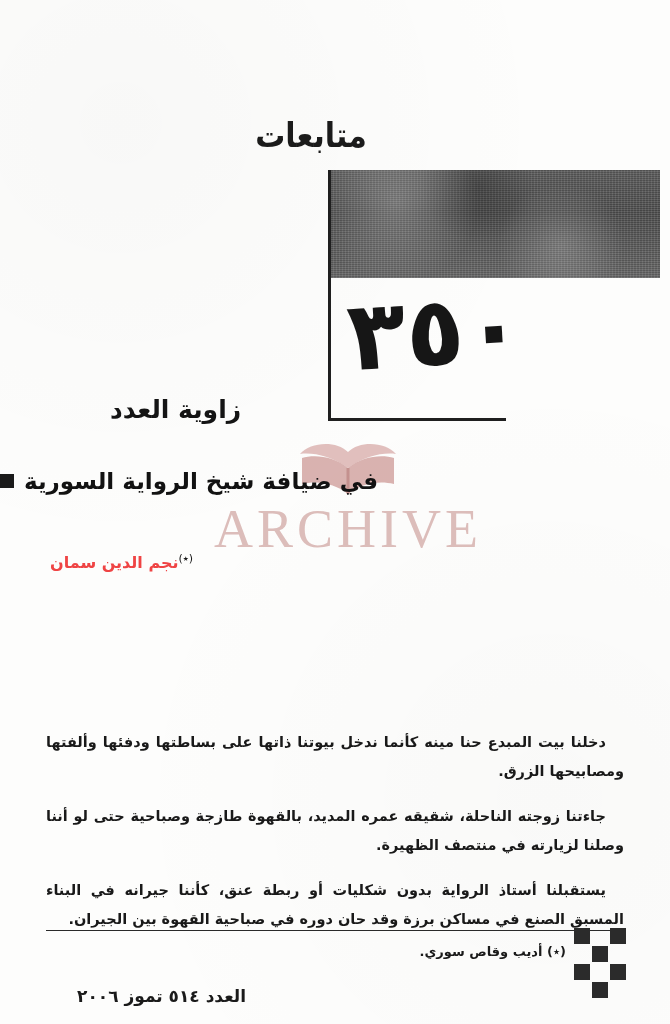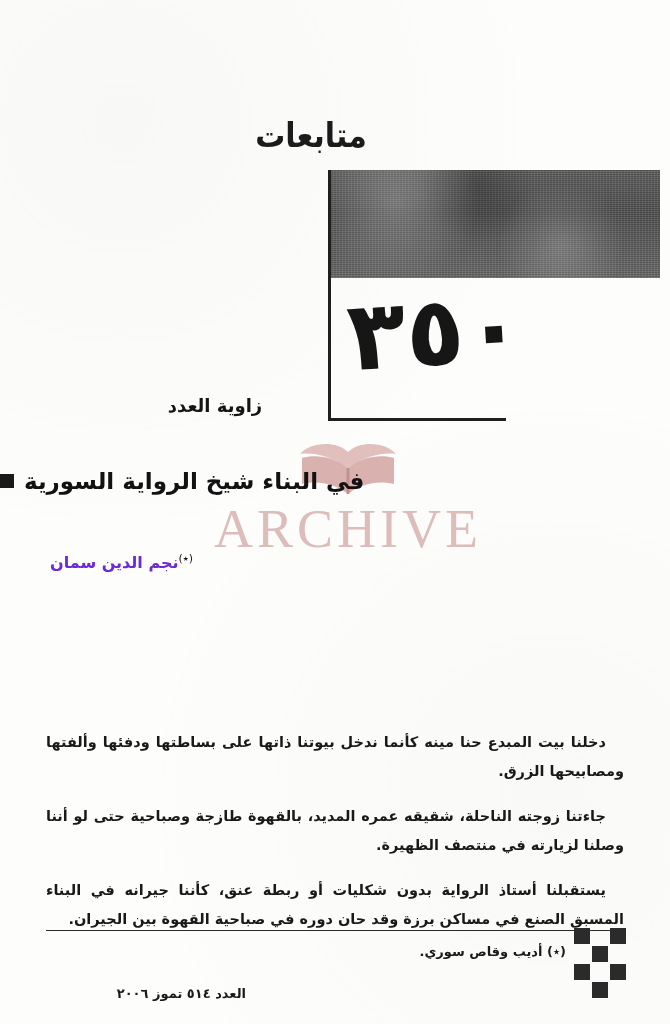--- a/index.html
+++ b/index.html
@@ -103,22 +103,22 @@
     color: #161616;
     transform: rotate(-3.5deg);
     font-family: "DejaVu Sans", sans-serif;
   }
 
   .corner-label {
     position: absolute;
     top: 395px;
     left: 110px;
     width: 210px;
-    text-align: center;
-    font-size: 18px;
+    text-align: left;
+    font-size: 25px;
     font-weight: 700;
     color: #141414;
     letter-spacing: 1px;
   }
 
   
   .headline-row {
     position: absolute;
     top: 468px;
     left: 0;
@@ -148,21 +148,21 @@
     left: 0;
     width: 330px;
     text-align: left;
     padding-left: 50px;
     box-sizing: border-box;
     direction: rtl;
   }
   .byline .name {
     font-size: 16px;
     font-weight: 700;
-    color: #6d28d9;
+    color: #ef4444;
   }
   .byline .mark {
     font-size: 11px;
     vertical-align: super;
     color: #171717;
   }
 
   
   .watermark {
     position: absolute;
@@ -238,21 +238,21 @@
     color: #1a1a1a;
     line-height: 1.85;
   }
   .issue-footer {
     position: absolute;
     top: 986px;
     left: 46px;
     width: 200px;
     text-align: right;
     direction: rtl;
-    font-size: 13px;
+    font-size: 17px;
     font-weight: 700;
     color: #1a1a1a;
   }
 
   .dot-grid {
     position: absolute;
     top: 928px;
     left: 574px;
     width: 52px;
     height: 72px;
@@ -291,21 +291,21 @@
       <svg viewBox="0 0 120 72" width="120" height="72" aria-hidden="true">
         <path d="M60 20 C48 8, 22 10, 12 22 C24 20, 44 24, 60 36 C76 24, 96 20, 108 22 C98 10, 72 8, 60 20 Z" fill="#dcb4b1" opacity="0.85"></path>
         <path d="M60 36 C46 24, 26 22, 14 26 L14 52 C30 48, 48 52, 60 62 C72 52, 90 48, 106 52 L106 26 C94 22, 74 24, 60 36 Z" fill="#cf9f9c" opacity="0.8"></path>
         <path d="M60 36 L60 62" stroke="#bf8a87" stroke-width="3" opacity="0.8"></path>
       </svg>
     </div>
     <div class="wm-word">ARCHIVE</div>
   </div>
 
   <div class="headline-row">
-    <span class="headline-text">في البناء شيخ الرواية السورية</span>
+    <span class="headline-text">في ضيافة شيخ الرواية السورية</span>
     <span class="headline-bullet"></span>
   </div>
 
   <div class="byline">
     <span class="mark">(٭)</span><span class="name">نجم الدين سمان</span>
   </div>
 
   <div class="body-text">
     <p>دخلنا بيت المبدع حنا مينه كأنما ندخل بيوتنا ذاتها على بساطتها ودفئها وألفتها ومصابيحها الزرق.</p>
     <p>جاءتنا زوجته الناحلة، شقيقه عمره المديد، بالقهوة طازجة وصباحية حتى لو أننا وصلنا لزيارته في منتصف الظهيرة.</p>

